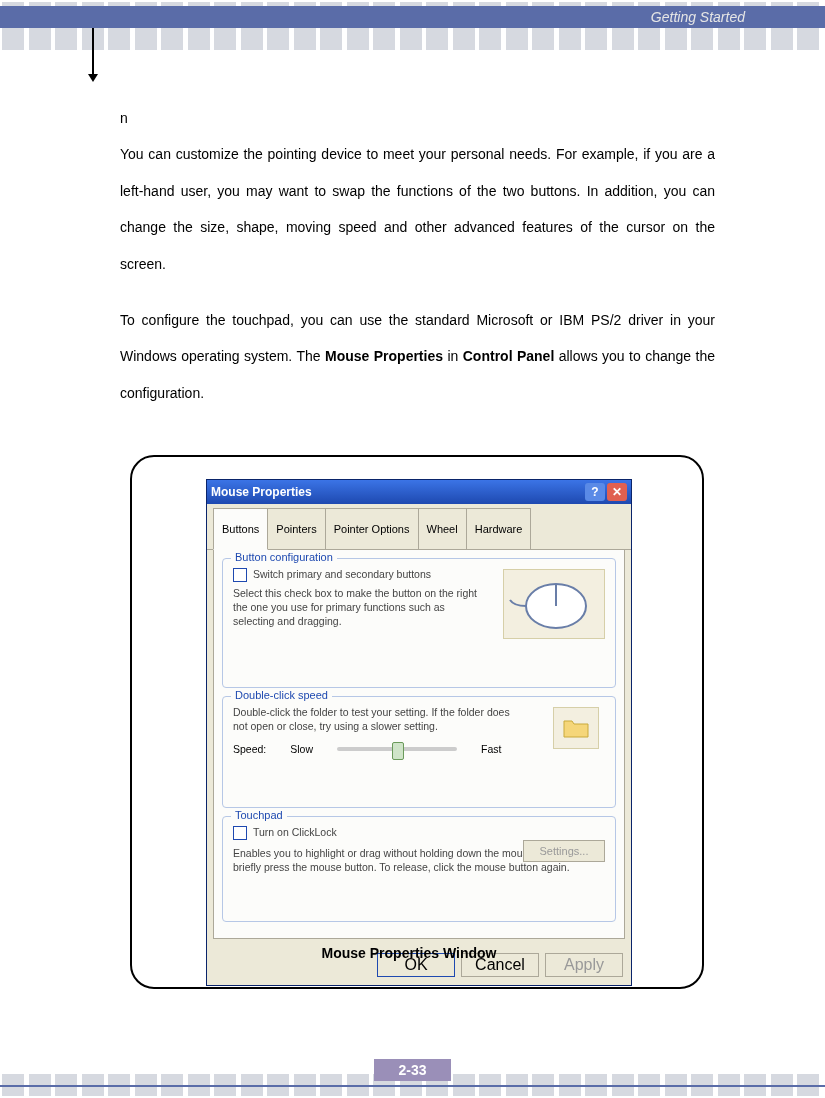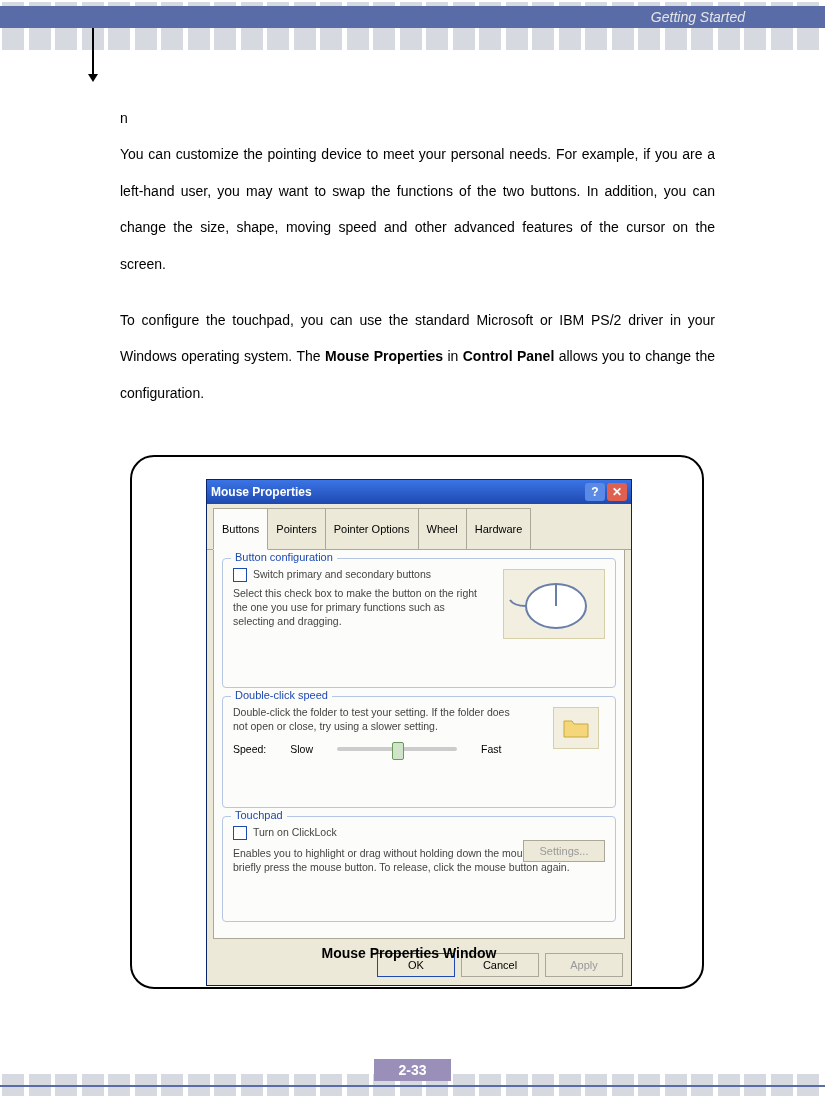--- a/index.html
+++ b/index.html
@@ -213,21 +213,21 @@
     display: flex;
     justify-content: flex-end;
     gap: 6px;
     padding: 8px;
     background: #ece9d8;
   }
   .dbtn {
     width: 76px; height: 22px;
     border: 1px solid #aca899;
     background: #ece9d8;
-    font-size: 11px;
+    font-size: 16px;
     display: flex; align-items: center; justify-content: center;
   }
   .dbtn.primary { border: 1px solid #1e49b0; }
   .dbtn.disabled { color: #999; }
   .caption {
     position: absolute;
     bottom: 26px;
     left: 0; right: 16px;
     text-align: center;
     font-weight: bold;

